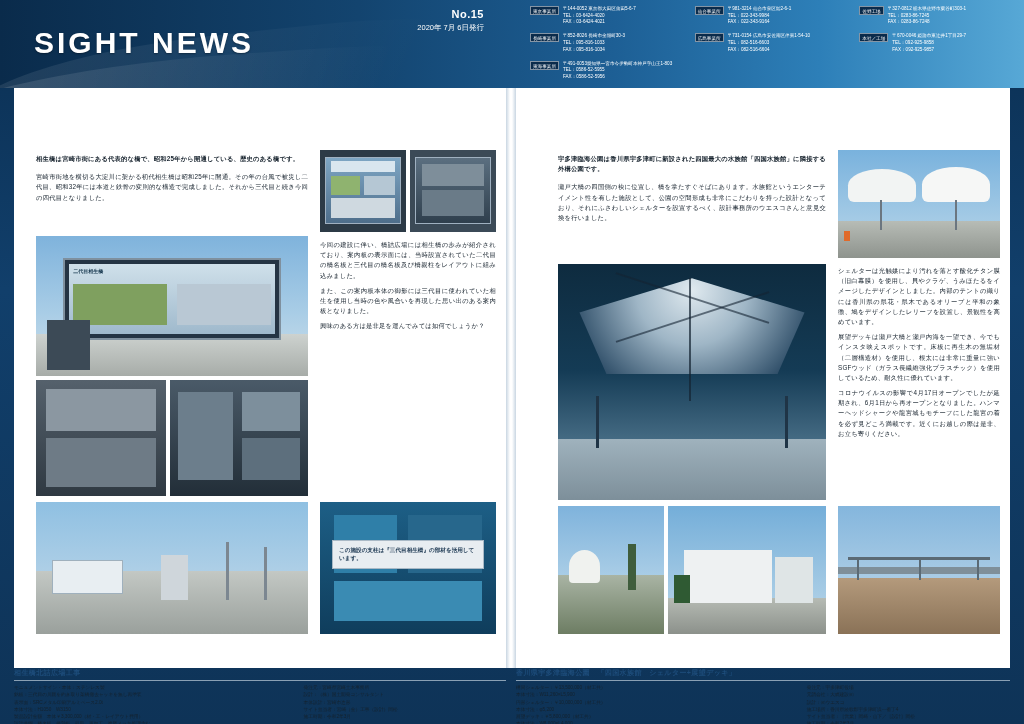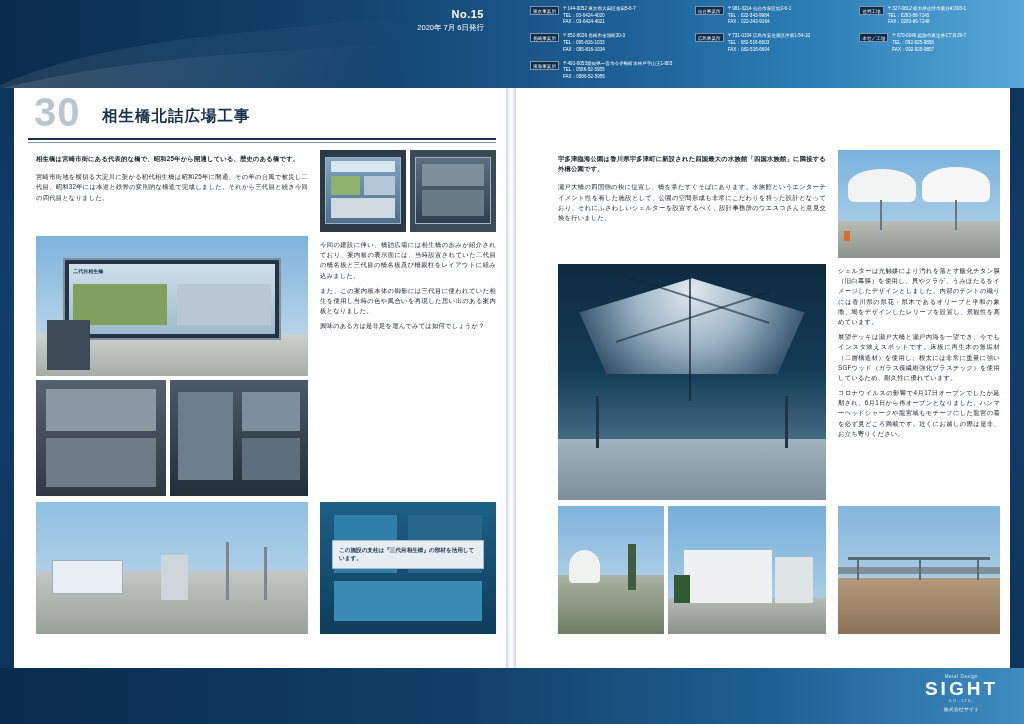--- a/index.html
+++ b/index.html
@@ -127,20 +127,21 @@
   .logo .jp { font-size: 5px; margin-top: 3px; color:#e6f1f8; }
 </style>
 </head>
 <body>
 
 <div id="page">
 
   <div class="hdr">
     <div class="wave1"></div>
     <div class="wave2"></div>
+    <div class="masthead">SIGHT  NEWS</div>
 
     <div class="issue">
       <div class="no">No.15</div>
       <div class="date">2020年 7月 6日発行</div>
     </div>
 
     <div class="offices">
       <div class="office">
         <div class="oname">東京事業所</div>
         <div class="oaddr">〒144-0052 東京都大田区蒲田5-6-7
@@ -184,26 +185,20 @@
 FAX：0586-52-5956</div>
       </div>
     </div>
   </div>
 
   <div class="sheet">
     <div class="gutter"></div>
 
     <div class="page-col col-left">
 
-      <div class="sec-head">
-        <div class="sec-num">30</div>
-        <div class="sec-title">相生橋北詰広場工事</div>
-        <div class="sec-rule"></div>
-        <div class="sec-rule thin"></div>
-      </div>
 
       <div style="position:absolute;left:22px;top:66px;width:272px;">
         <div class="para lead">相生橋は宮崎市街にある代表的な橋で、昭和25年から開通している、歴史のある橋です。</div>
         <div class="para" style="margin-top:8px;">宮崎市街地を横切る大淀川に架かる初代相生橋は昭和25年に開通。その年の台風で被災し二代目、昭和32年には本道と鉄骨の変則的な構造で完成しました。それから三代目と続き今回の四代目となりました。</div>
       </div>
 
       <div class="photo" style="left:306px;top:62px;width:86px;height:82px;">
         <div class="board">
           <div class="bd-inner" style="background:linear-gradient(180deg,#7ea6c4,#4e6e8b);">
             <div style="position:absolute;left:6%;top:6%;right:6%;height:16%;background:#d9e6ef;"></div>
@@ -365,22 +360,14 @@
         <div class="cb-text cb-c2">発注元：宇多津町役場
 元請会社：大成建設㈱
 設計：㈱ウエスコ
 施工場所：香川県綾歌郡宇多津町浜一番丁4
 サイト担当者：［営業］岡崎・山下／［設計］岡松
 施工時期：令和2年3月</div>
       </div>
     </div>
   </div>
 
-  <div class="footer">
-    <div class="logo">
-      <div class="kicker">Metal Design</div>
-      <div class="word">SIGHT</div>
-      <div class="sub">CO.,LTD.</div>
-      <div class="jp">株式会社サイト</div>
-    </div>
-  </div>
 
 </div>
 
 </body></html>

